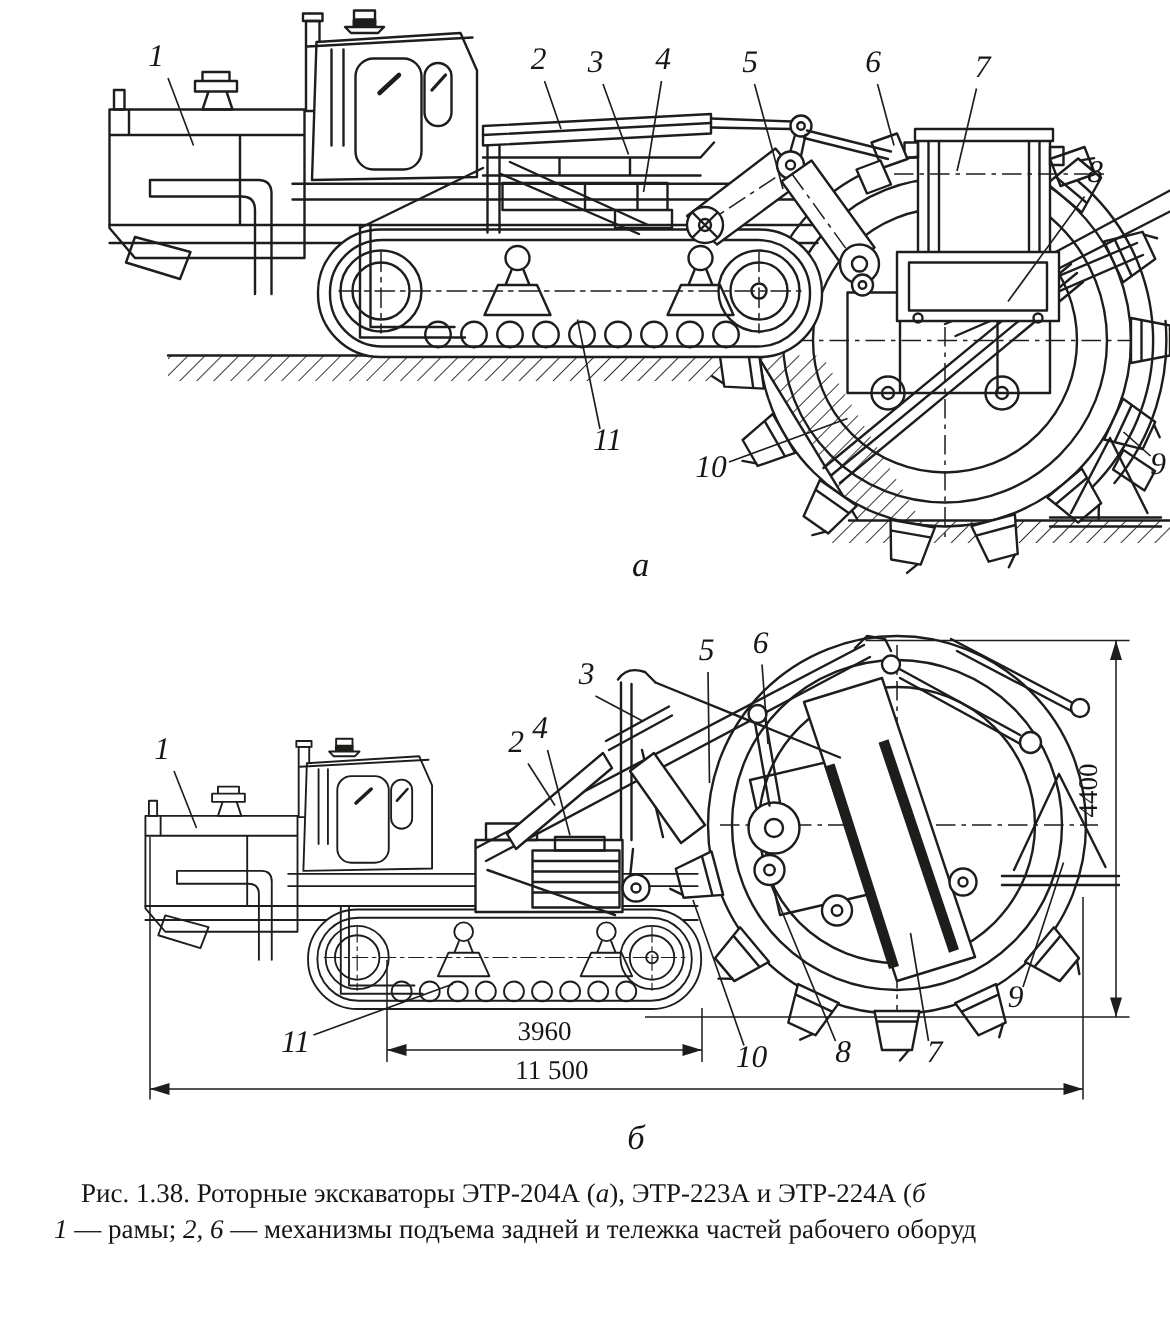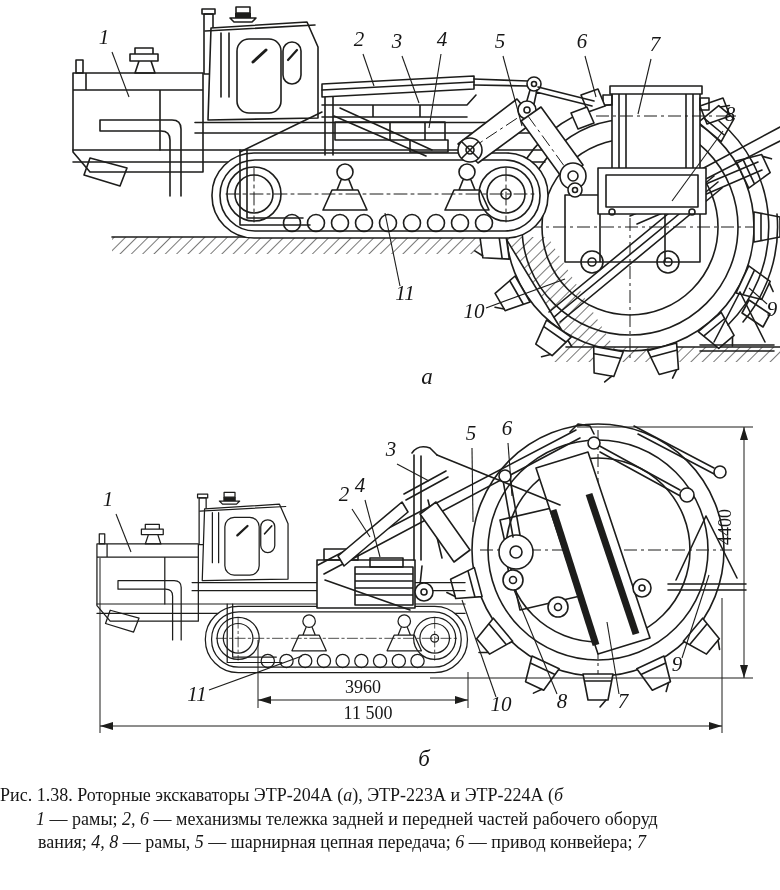--- a/index.html
+++ b/index.html
@@ -14,21 +14,21 @@
   svg .fl{fill:#1d1d1b;stroke:none;}
   svg .blk{stroke:#1d1d1b;stroke-width:7;fill:none;}
   svg .hz{fill:url(#hatch);stroke:none;}
   svg text{stroke:none;fill:#161616;}
   .co{font:italic 21px "Liberation Serif",serif;}
   .dim{font:18px "Liberation Serif",serif;}
   .vl{font:italic 23px "Liberation Serif",serif;}
   .caption{position:absolute;left:0;top:784px;width:780px;}
   .cap{margin:0;font-size:18px;line-height:23.5px;white-space:nowrap;overflow:hidden;}
   .cap .it{font-style:italic;}
-  .l1{}
+  .l1{margin-left:54px;}
   .l2{margin-left:36px;}
   .l3{margin-left:38px;}
   .l4{margin-left:64px;}
 </style>
 </head>
 <body>
 
 <div class="page">
 <svg width="780" height="782" viewBox="0 0 780 782">
   <defs>
@@ -364,16 +364,15 @@
             <path class="ld" d="M209,690 L302,656"></path>
             <text class="co" text-anchor="middle" x="197" y="701">11</text>
           </g>
     </g>
     <text class="vl" text-anchor="middle" x="424" y="766">б</text>
   </g>
 </svg>
 
 <div class="caption">
   <p class="cap l1"><span>Рис. 1.38. Роторные экскаваторы ЭТР-204А (</span><span class="it">а</span><span>), ЭТР-223А и ЭТР-224А (</span><span class="it">б</span></p>
-  <p class="cap l2"><span class="it">1</span><span> — рамы; </span><span class="it">2, 6</span><span> — механизмы тележка задней и передней частей рабочего оборуд</span></p>
-  <p class="cap l3"><span>вания; </span><span class="it">4, 8</span><span> — рамы, </span><span class="it">5</span><span> — шарнирная цепная передача; </span><span class="it">6</span><span> — привод конвейера; </span><span class="it">7</span></p>
+  <p class="cap l2"><span class="it">1</span><span> — рамы; </span><span class="it">2, 6</span><span> — механизмы подъема задней и тележка частей рабочего оборуд</span></p>
 </div>
 </div>
 
 </body></html>

